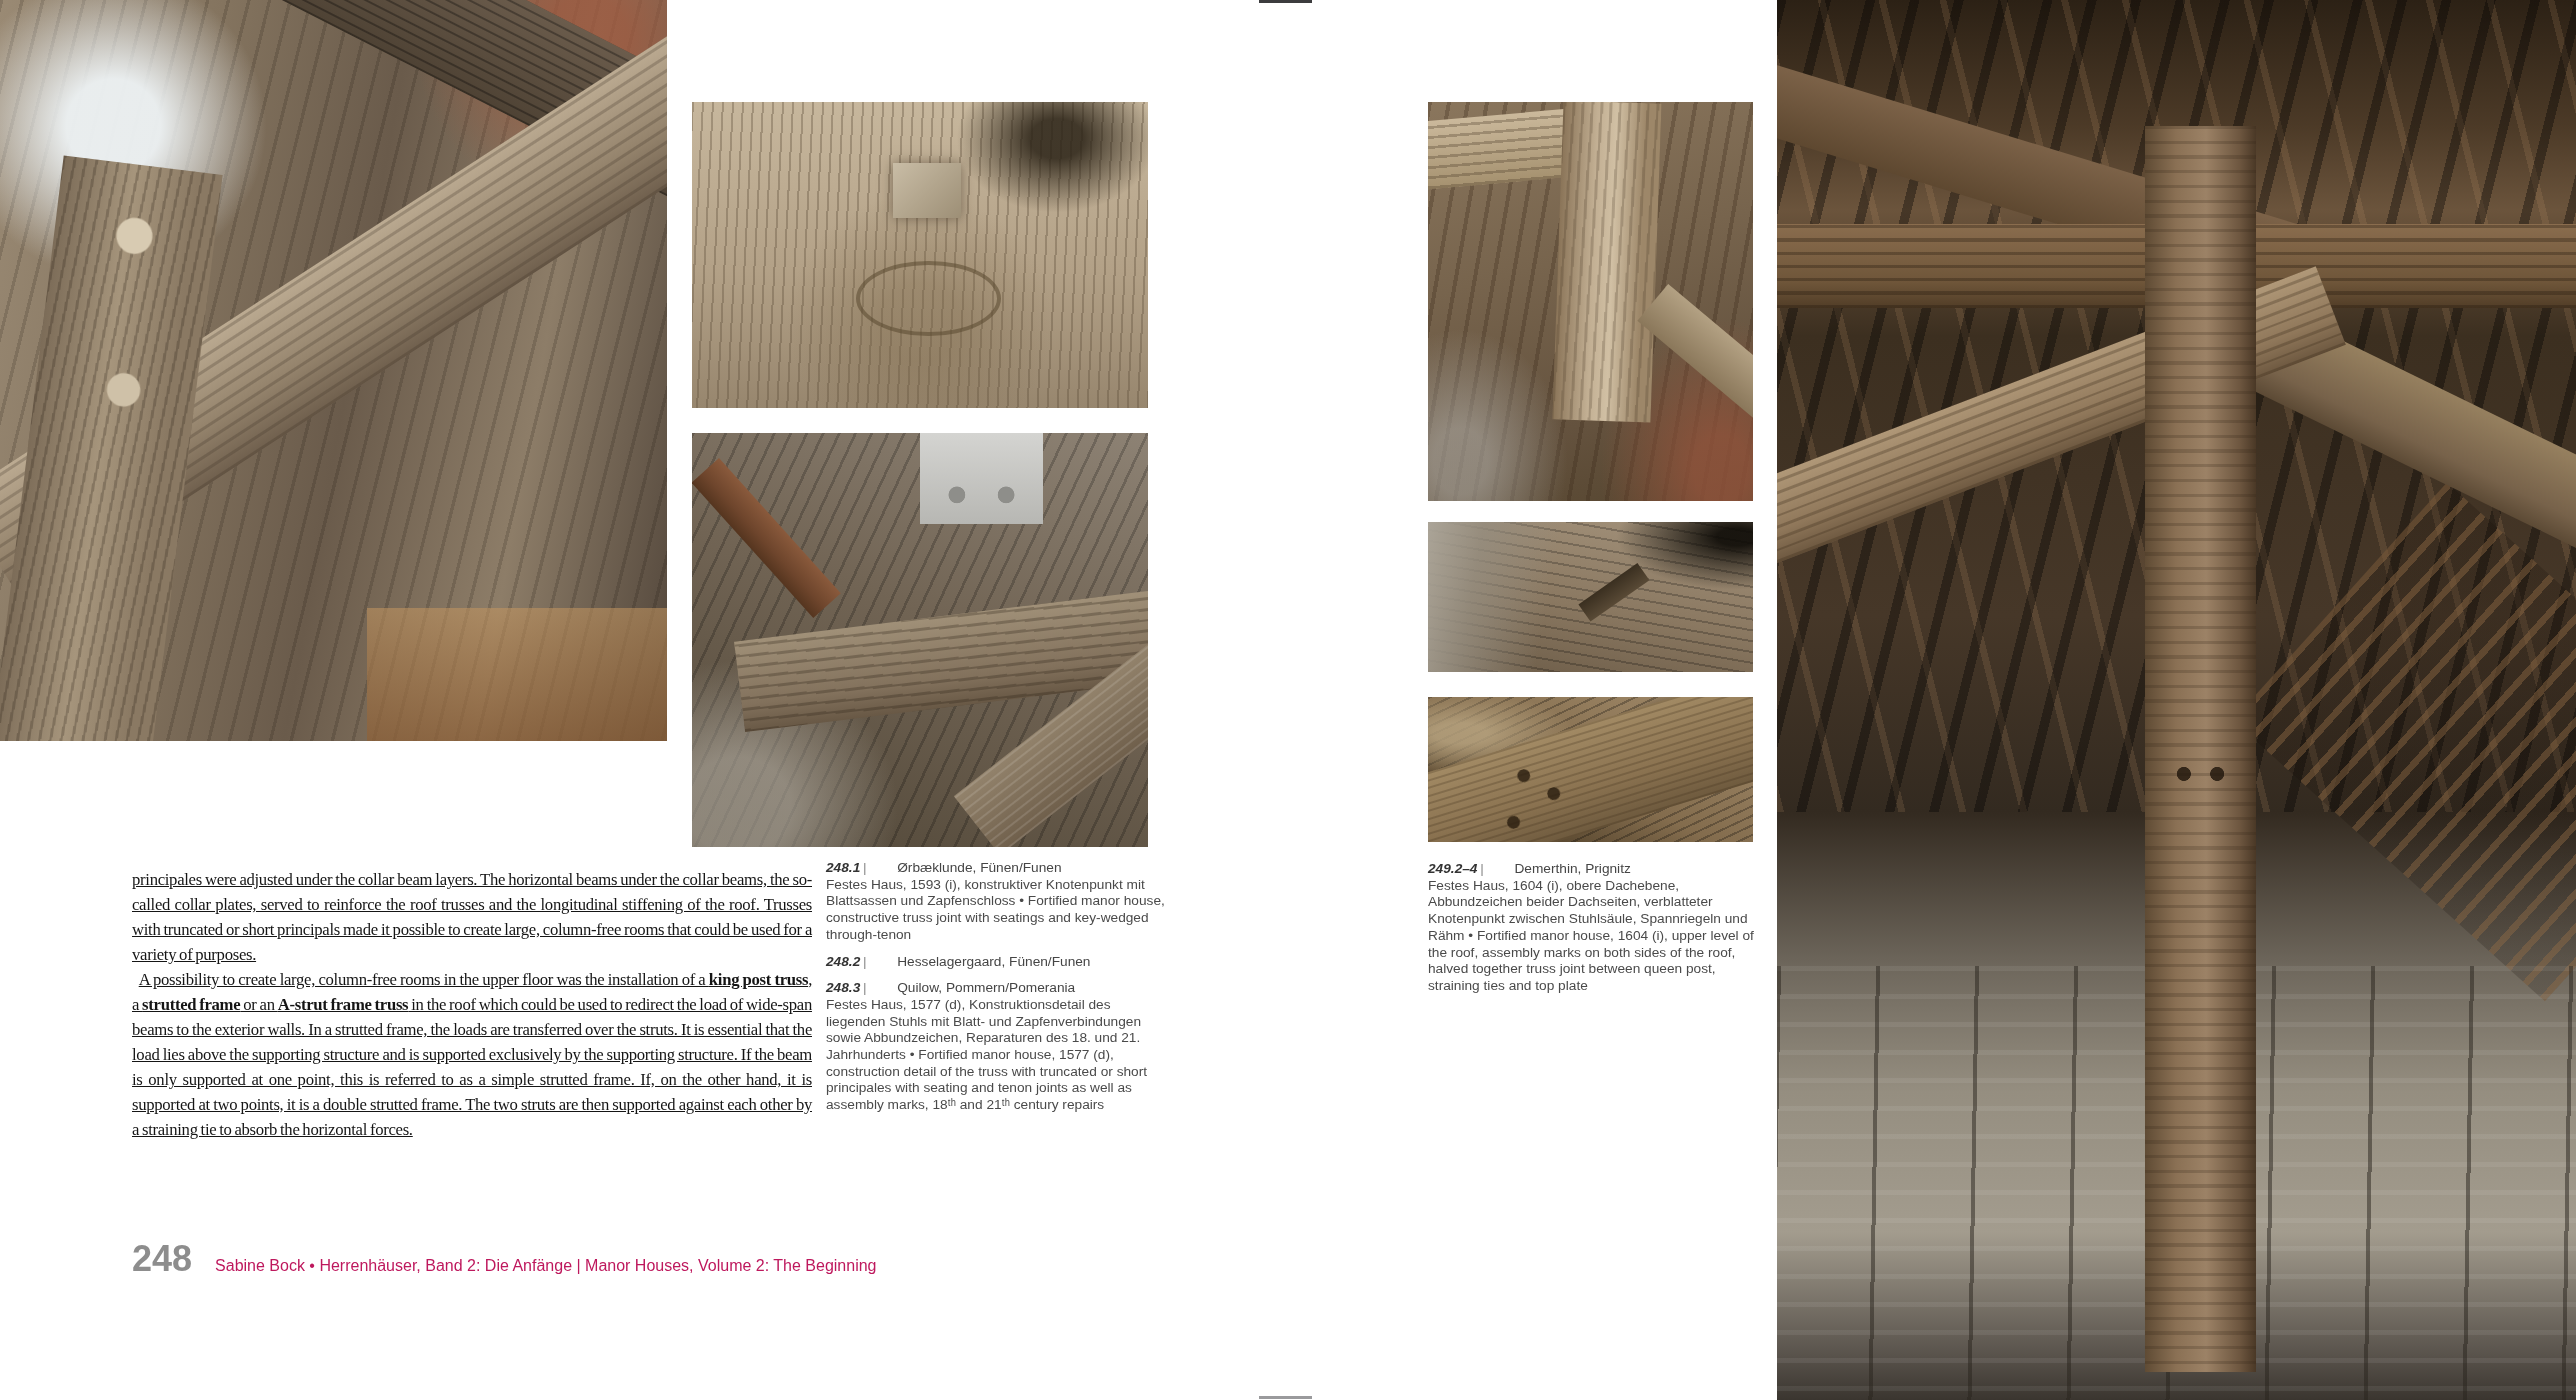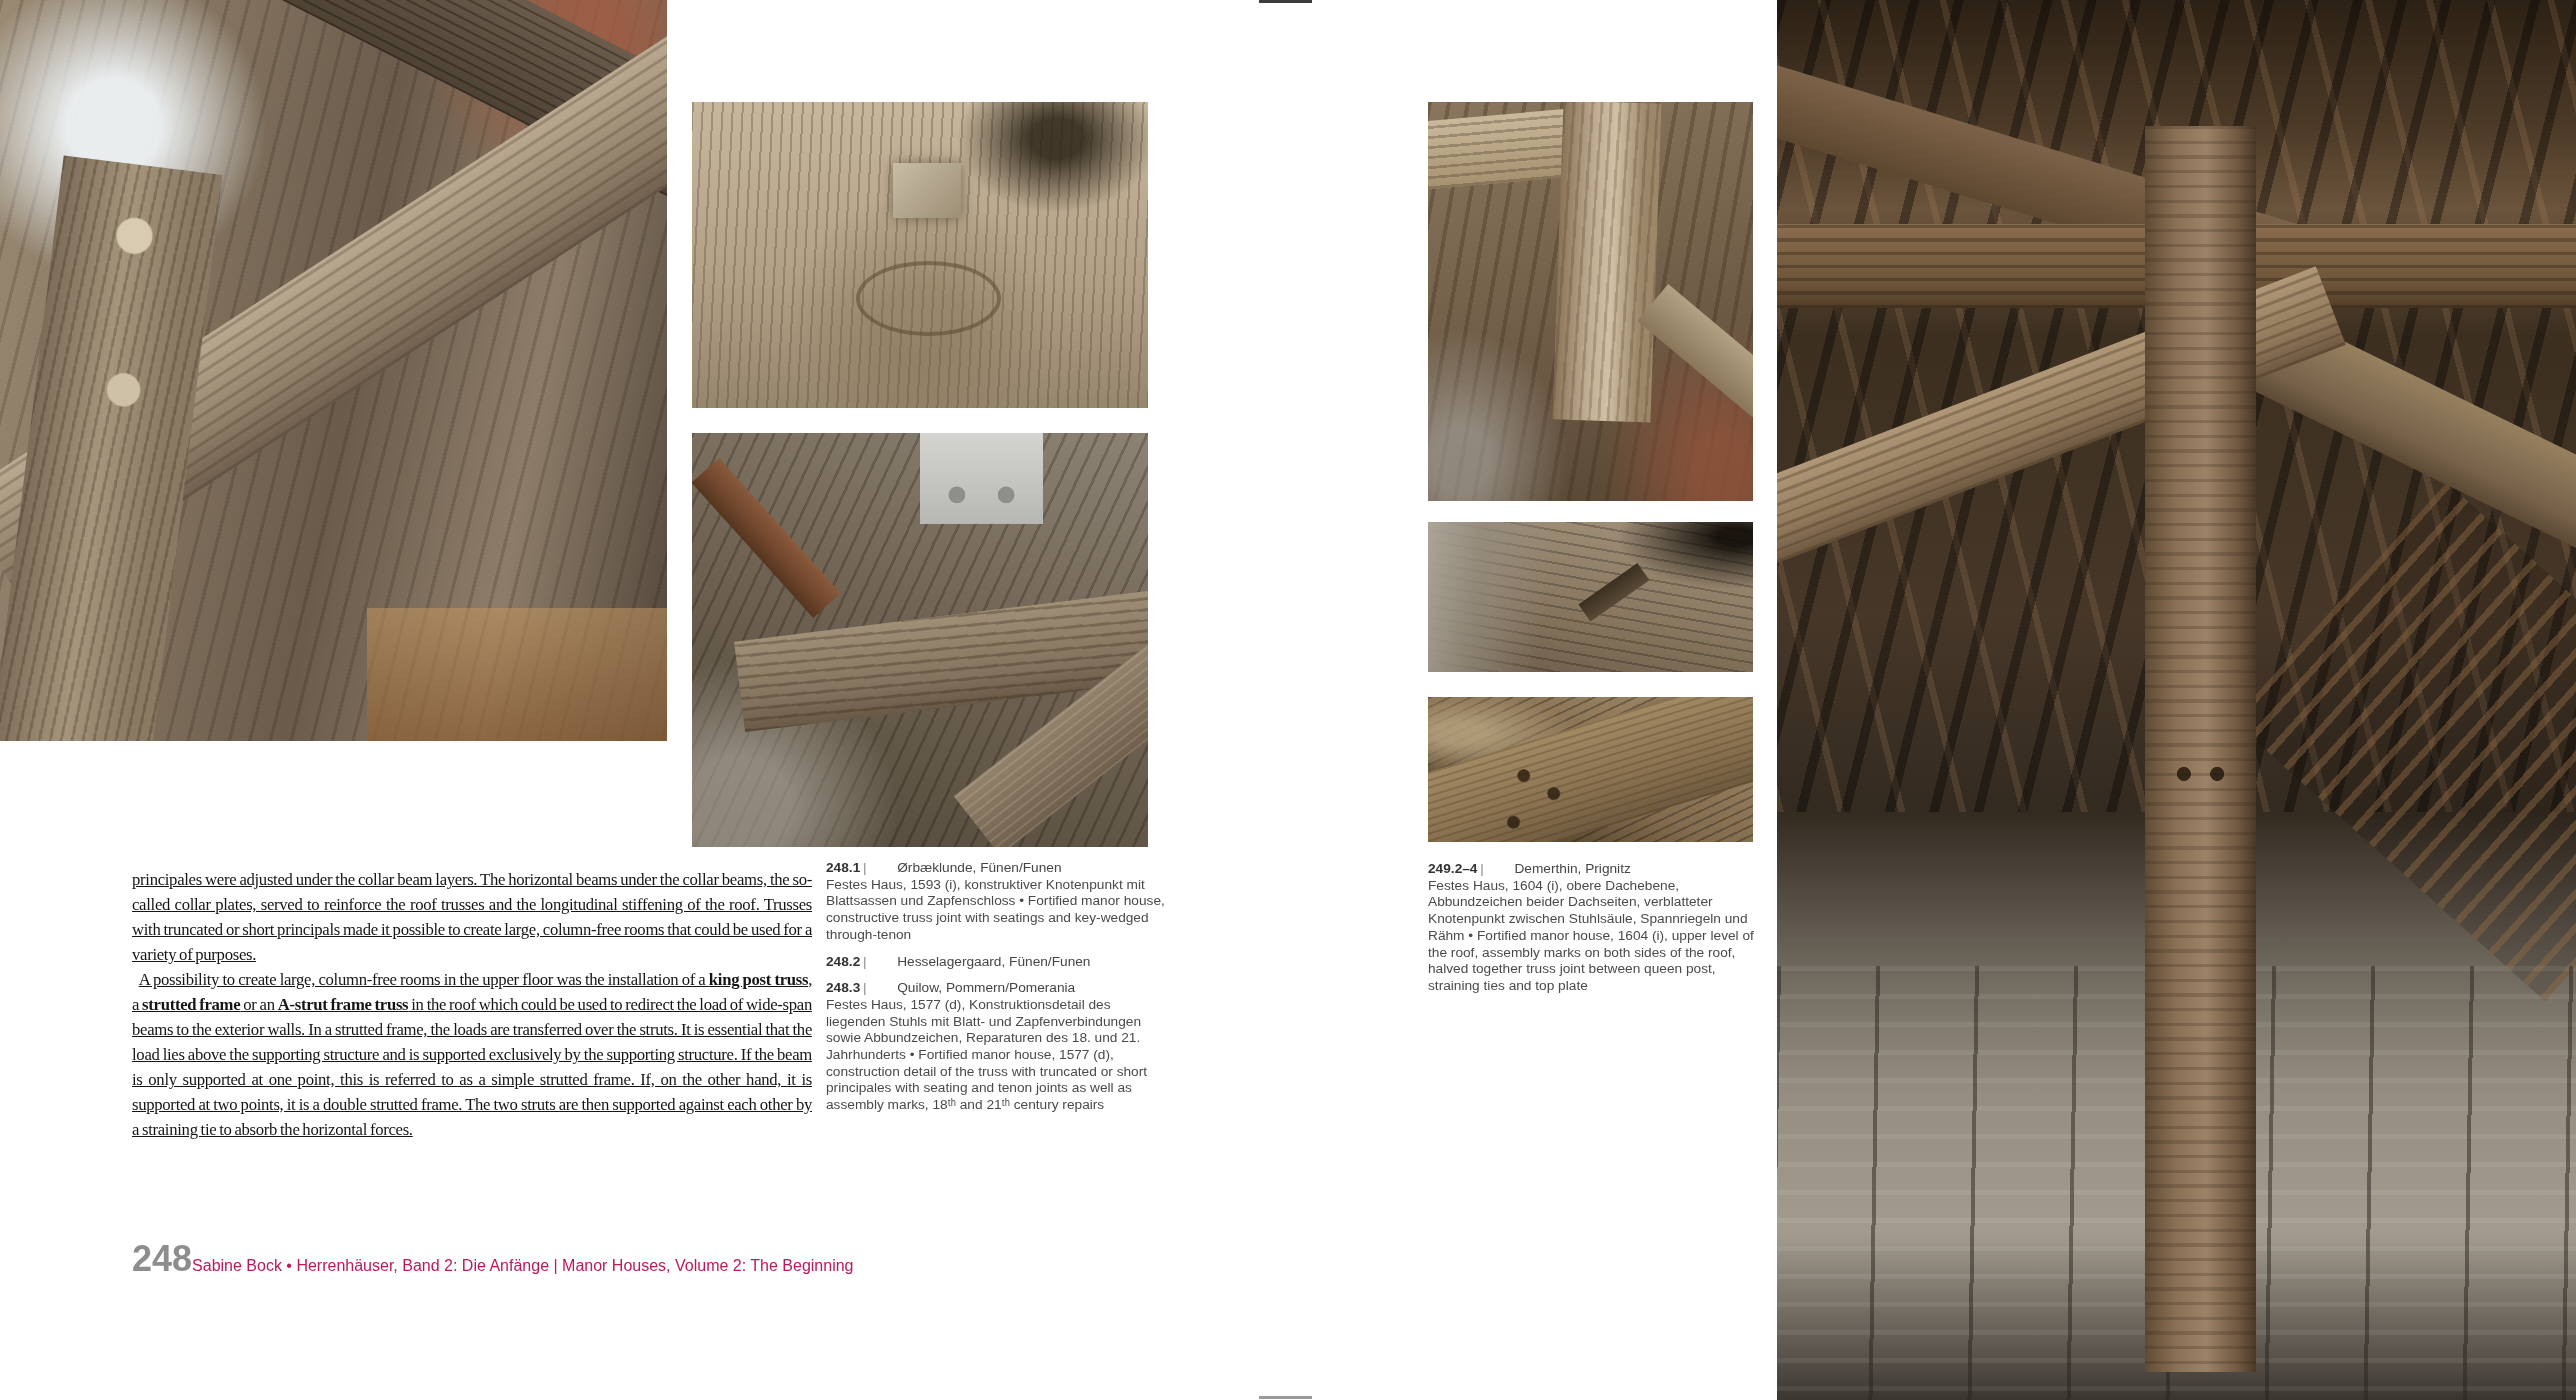--- a/index.html
+++ b/index.html
@@ -132,28 +132,28 @@
   #body-text{left:132px;top:867px;width:680px;color:#151515;
     font-family:"Liberation Serif","DejaVu Serif",serif;
     font-size:16.7px;line-height:25px;text-align:justify;
     letter-spacing:-0.3px;word-spacing:-1px;text-decoration:underline;}
   #body-text p{margin:0;}
   #body-text p.p2{text-indent:6.7px;}
   .capcol{color:#4a4a4a;font-size:13.7px;line-height:16.7px;}
   #captions-248{left:826px;top:860px;width:341px;}
   #captions-249{left:1428px;top:861px;width:337px;}
   .cap{margin:0 0 10px 0;}
-  .capnum{font-weight:bold;color:#333333;}
+  .capnum{font-weight:bold;color:#333333;font-style:italic;}
   .cappipe{color:#8a8a8a;padding:0 2.7px;}
   .captitle{color:#454545;margin-left:28px;}
   .capbody{color:#4a4a4a;}
   .ital{font-style:italic;}
   .ital-blue{font-style:italic;color:#2e6f8e;}
   
-  #footer{left:132px;top:1241px;display:flex;align-items:baseline;}
+  #footer{left:132px;top:1241px;display:flex;align-items:baseline;gap:23px;}
   #page-number{font-size:36px;font-weight:bold;color:#8d8d8d;line-height:1;}
   #book-title{font-size:16px;color:#be185d;}
   
   #fold-mark-top{left:1259px;top:0;width:53px;height:3.3px;background:#3c3c3e;}
   #fold-mark-bottom{left:1259px;top:1396px;width:53px;height:2.7px;background:#9a9a9c;}
 </style>
 </head>
 <body>
 
 <div>

